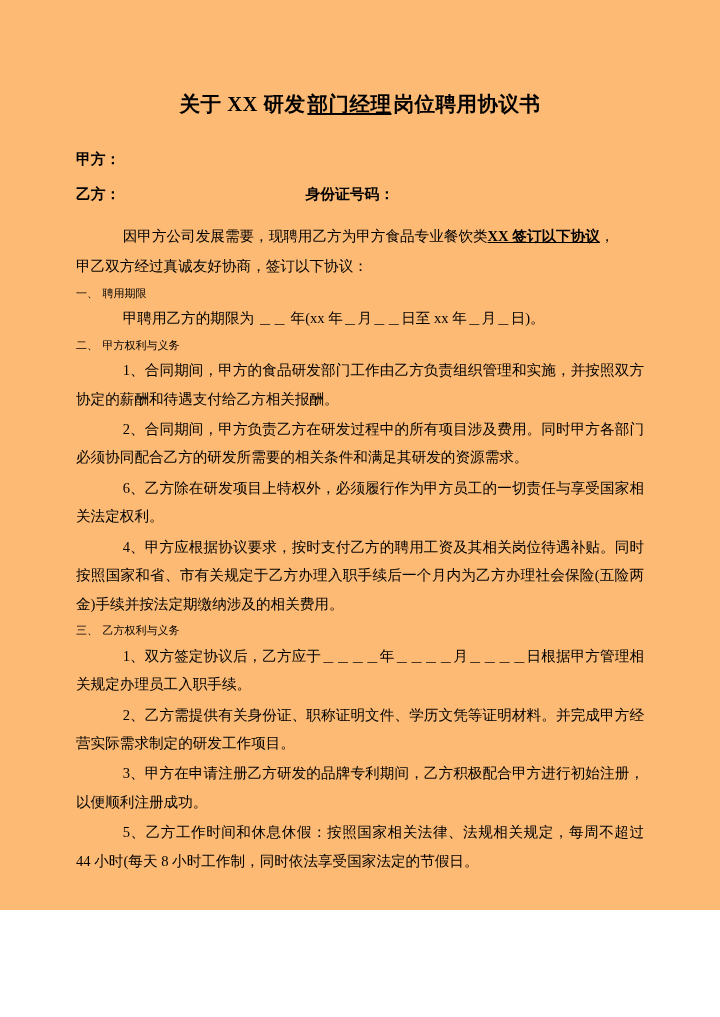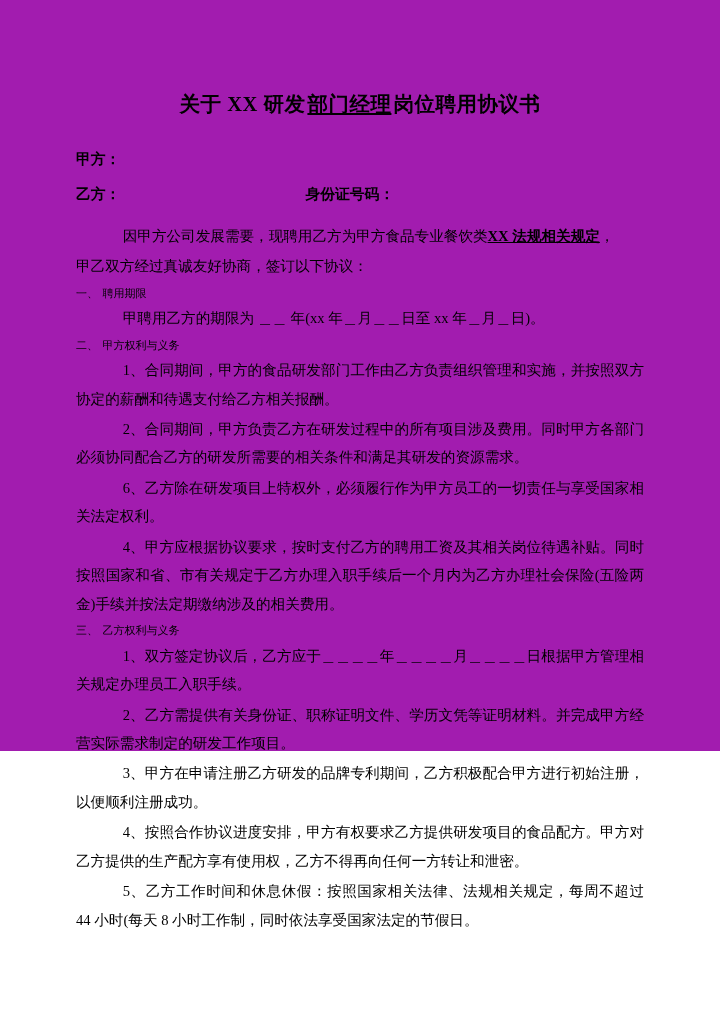--- a/index.html
+++ b/index.html
@@ -10,24 +10,24 @@
   body {
     width: 720px;
     height: 1017px;
     font-family: "Liberation Serif", "DejaVu Serif", serif;
     color: #000000;
     overflow: hidden;
   }
   .page {
     position: relative;
     width: 720px;
-    height: 751px;
+    height: 910px;
     box-sizing: border-box;
     padding: 72px 76px 40px 76px;
-    background: #a21caf;
+    background: #fdba74;
   }
   .doc-title {
     text-align: center;
     font-size: 20.5px;
     font-weight: bold;
     letter-spacing: 0.5px;
     margin: 18px 0 26px 0;
     line-height: 1.4;
   }
   .doc-title .blank-u {
@@ -88,21 +88,21 @@
     <span>甲方：</span>
   </div>
 
   <div class="party-line second">
     <span>乙方：</span><span class="party-gap"></span><span>身份证号码：</span>
   </div>
 
   <div class="body-block">
 
     <p class="para indent3">
-      <span>因甲方公司发展需要，现聘用乙方为甲方食品专业餐饮类</span><span class="bold u">XX 法规相关规定</span><span>，</span>
+      <span>因甲方公司发展需要，现聘用乙方为甲方食品专业餐饮类</span><span class="bold u">XX 签订以下协议</span><span>，</span>
     </p>
     <p class="para">甲乙双方经过真诚友好协商，签订以下协议：</p>
 
     <p class="section-head">
       <span class="num">一、</span><span>聘用期限</span>
     </p>
     <p class="para indent3">甲聘用乙方的期限为 ＿＿ 年(xx 年＿月＿＿日至 xx 年＿月＿日)。</p>
 
     <p class="section-head">
       <span class="num">二、</span><span>甲方权利与义务</span>
@@ -111,17 +111,16 @@
     <p class="para indent3">2、合同期间，甲方负责乙方在研发过程中的所有项目涉及费用。同时甲方各部门必须协同配合乙方的研发所需要的相关条件和满足其研发的资源需求。</p>
     <p class="para indent3">6、乙方除在研发项目上特权外，必须履行作为甲方员工的一切责任与享受国家相关法定权利。</p>
     <p class="para indent3">4、甲方应根据协议要求，按时支付乙方的聘用工资及其相关岗位待遇补贴。同时按照国家和省、市有关规定于乙方办理入职手续后一个月内为乙方办理社会保险(五险两金)手续并按法定期缴纳涉及的相关费用。</p>
 
     <p class="section-head">
       <span class="num">三、</span><span>乙方权利与义务</span>
     </p>
     <p class="para indent3">1、双方签定协议后，乙方应于＿＿＿＿年＿＿＿＿月＿＿＿＿日根据甲方管理相关规定办理员工入职手续。</p>
     <p class="para indent3">2、乙方需提供有关身份证、职称证明文件、学历文凭等证明材料。并完成甲方经营实际需求制定的研发工作项目。</p>
     <p class="para indent3">3、甲方在申请注册乙方研发的品牌专利期间，乙方积极配合甲方进行初始注册，以便顺利注册成功。</p>
-    <p class="para indent3">4、按照合作协议进度安排，甲方有权要求乙方提供研发项目的食品配方。甲方对乙方提供的生产配方享有使用权，乙方不得再向任何一方转让和泄密。</p>
     <p class="para indent3">5、乙方工作时间和休息休假：按照国家相关法律、法规相关规定，每周不超过 44 小时(每天 8 小时工作制，同时依法享受国家法定的节假日。</p>
 
   </div>
 </div>
 
 </body></html>

